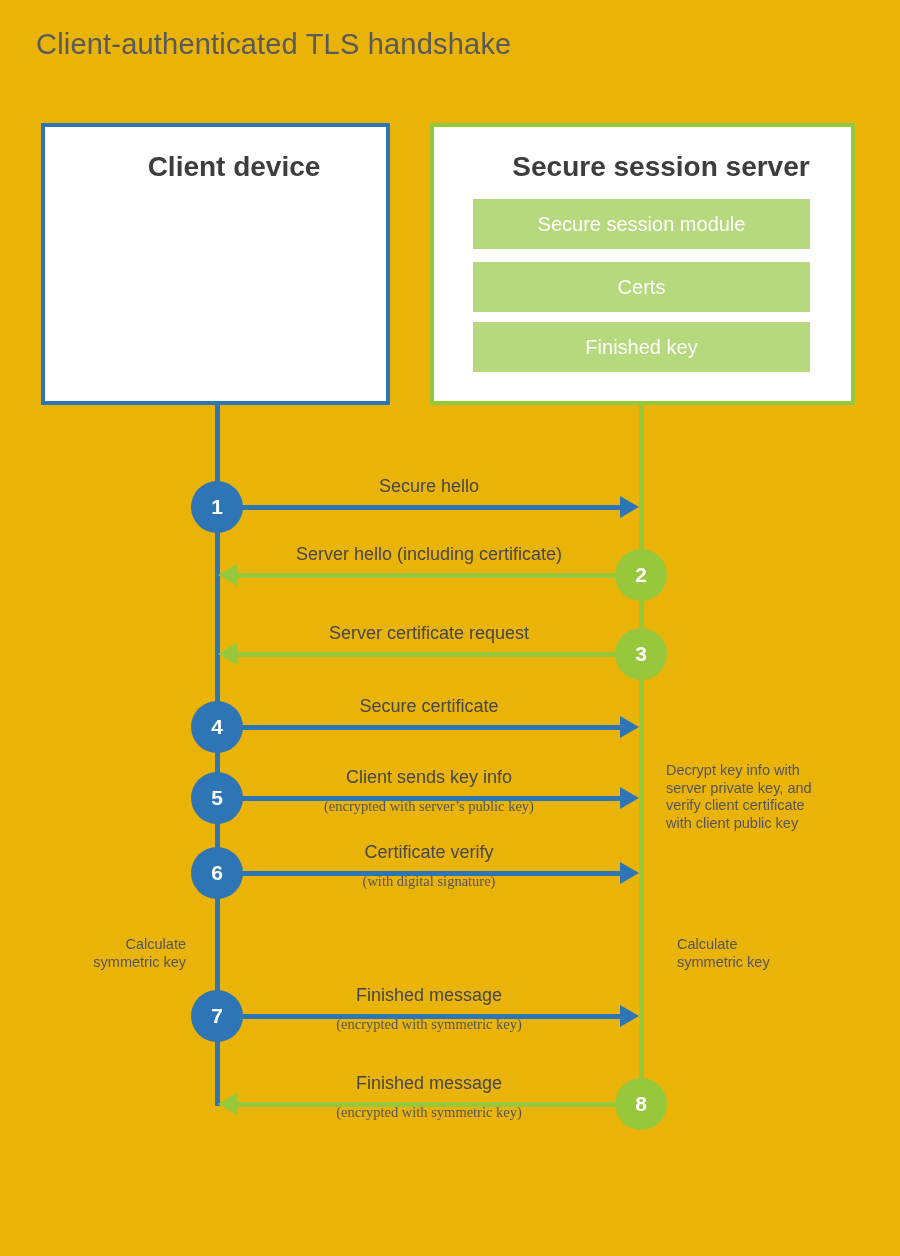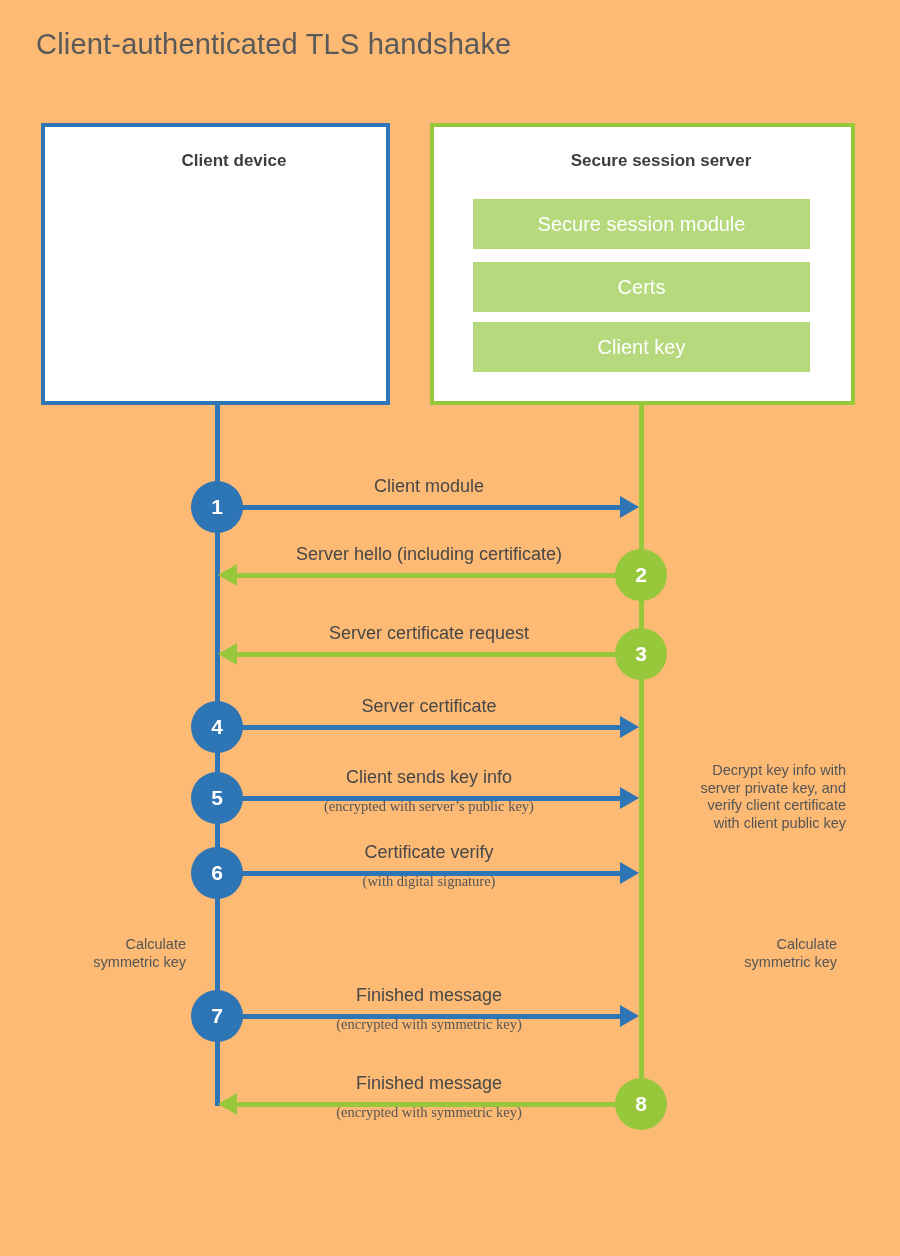--- a/index.html
+++ b/index.html
@@ -3,35 +3,35 @@
 <meta charset="utf-8">
 <style>
   :root{
     --blue:#2e75b6;
     --blue-fill:#5b9bd5;
     --green:#97c83c;
     --green-fill:#b6d97d;
   }
   html,body{margin:0;padding:0;background:#fff;}
   .page{
-    position:relative;width:900px;height:1256px;background:#fdba74;
+    position:relative;width:900px;height:1256px;background:#eab308;
     font-family:"Liberation Sans",sans-serif;overflow:hidden;
   }
   .title{
     position:absolute;left:36px;top:28px;
     font-size:29px;font-weight:300;color:#595959;letter-spacing:.2px;
   }
 
   
   .actor-box{position:absolute;top:123px;height:282px;background:#fff;box-sizing:border-box;}
   .client-box{left:41px;width:349px;border:4px solid var(--blue);}
   .server-box{left:430px;width:425px;border:4px solid var(--green);}
   .actor-title{
     position:absolute;left:0;right:0;top:24px;text-align:center;
-    font-size:17px;font-weight:700;color:#3d3d3d;margin-left:37px;
+    font-size:28px;font-weight:700;color:#3d3d3d;margin-left:37px;
   }
   .app-box{
     position:absolute;left:79px;top:199px;width:276px;height:175px;
     background:var(--blue-fill);border:2px dotted #d9e6f4;box-sizing:border-box;
     display:flex;align-items:center;justify-content:center;text-align:center;
     color:#fff;font-size:20px;line-height:1.45;white-space:pre-line;
   }
   .module-bar{
     position:absolute;left:473px;width:337px;height:50px;background:var(--green-fill);
     color:#fff;font-size:20px;display:flex;align-items:center;justify-content:center;
@@ -70,71 +70,71 @@
   .step-label{
     position:absolute;left:217px;width:424px;top:-31px;
     text-align:center;font-size:18px;color:#474747;
   }
   .step-sub{
     position:absolute;left:217px;width:424px;top:0;
     text-align:center;font-size:14.5px;color:#555;font-family:Liberation Serif, serif;
   }
 
   
-  .note{position:absolute;font-size:14.5px;color:#555;line-height:1.22;white-space:pre-line;text-align:right;}
+  .note{position:absolute;font-size:14.5px;color:#555;line-height:1.22;white-space:pre-line;}
   .note-decrypt{left:666px;top:762px;width:180px;}
   .note-calc-left{left:40px;top:936px;width:146px;text-align:right;}
   .note-calc-right{left:677px;top:936px;width:160px;}
 </style>
 </head>
 <body>
 
 <div class="page">
 
   <div class="title">Client-authenticated TLS handshake</div>
 
   <div class="actor-box client-box">
     <div class="actor-title">Client device</div>
   </div>
 
   <div class="actor-box server-box">
     <div class="actor-title">Secure session server</div>
   </div>
   <div class="module-bar bar-2">Certs</div>
   <div class="module-bar bar-1">Secure session module</div>
-  <div class="module-bar bar-3">Client key</div>
+  <div class="module-bar bar-3">Finished key</div>
 
   <div class="lifeline lifeline-client"></div>
   <div class="lifeline lifeline-server"></div>
 
   <div class="step s1 from-client">
     <div class="arrow-line"></div>
     <div class="arrow-head"></div>
-    <div class="step-label">Client module</div>
+    <div class="step-label">Secure hello</div>
     <div class="badge">1</div>
   </div>
 
   <div class="step s2 from-server">
     <div class="arrow-line"></div>
     <div class="arrow-head"></div>
     <div class="step-label">Server hello (including certificate)</div>
     <div class="badge">2</div>
   </div>
 
   <div class="step s3 from-server">
     <div class="arrow-line"></div>
     <div class="arrow-head"></div>
     <div class="step-label">Server certificate request</div>
     <div class="badge">3</div>
   </div>
 
   <div class="step s4 from-client">
     <div class="arrow-line"></div>
     <div class="arrow-head"></div>
-    <div class="step-label">Server certificate</div>
+    <div class="step-label">Secure certificate</div>
     <div class="badge">4</div>
   </div>
 
   <div class="step s5 from-client">
     <div class="arrow-line"></div>
     <div class="arrow-head"></div>
     <div class="step-label">Client sends key info</div>
     <div class="step-sub">(encrypted with server’s public key)</div>
     <div class="badge">5</div>
   </div>

